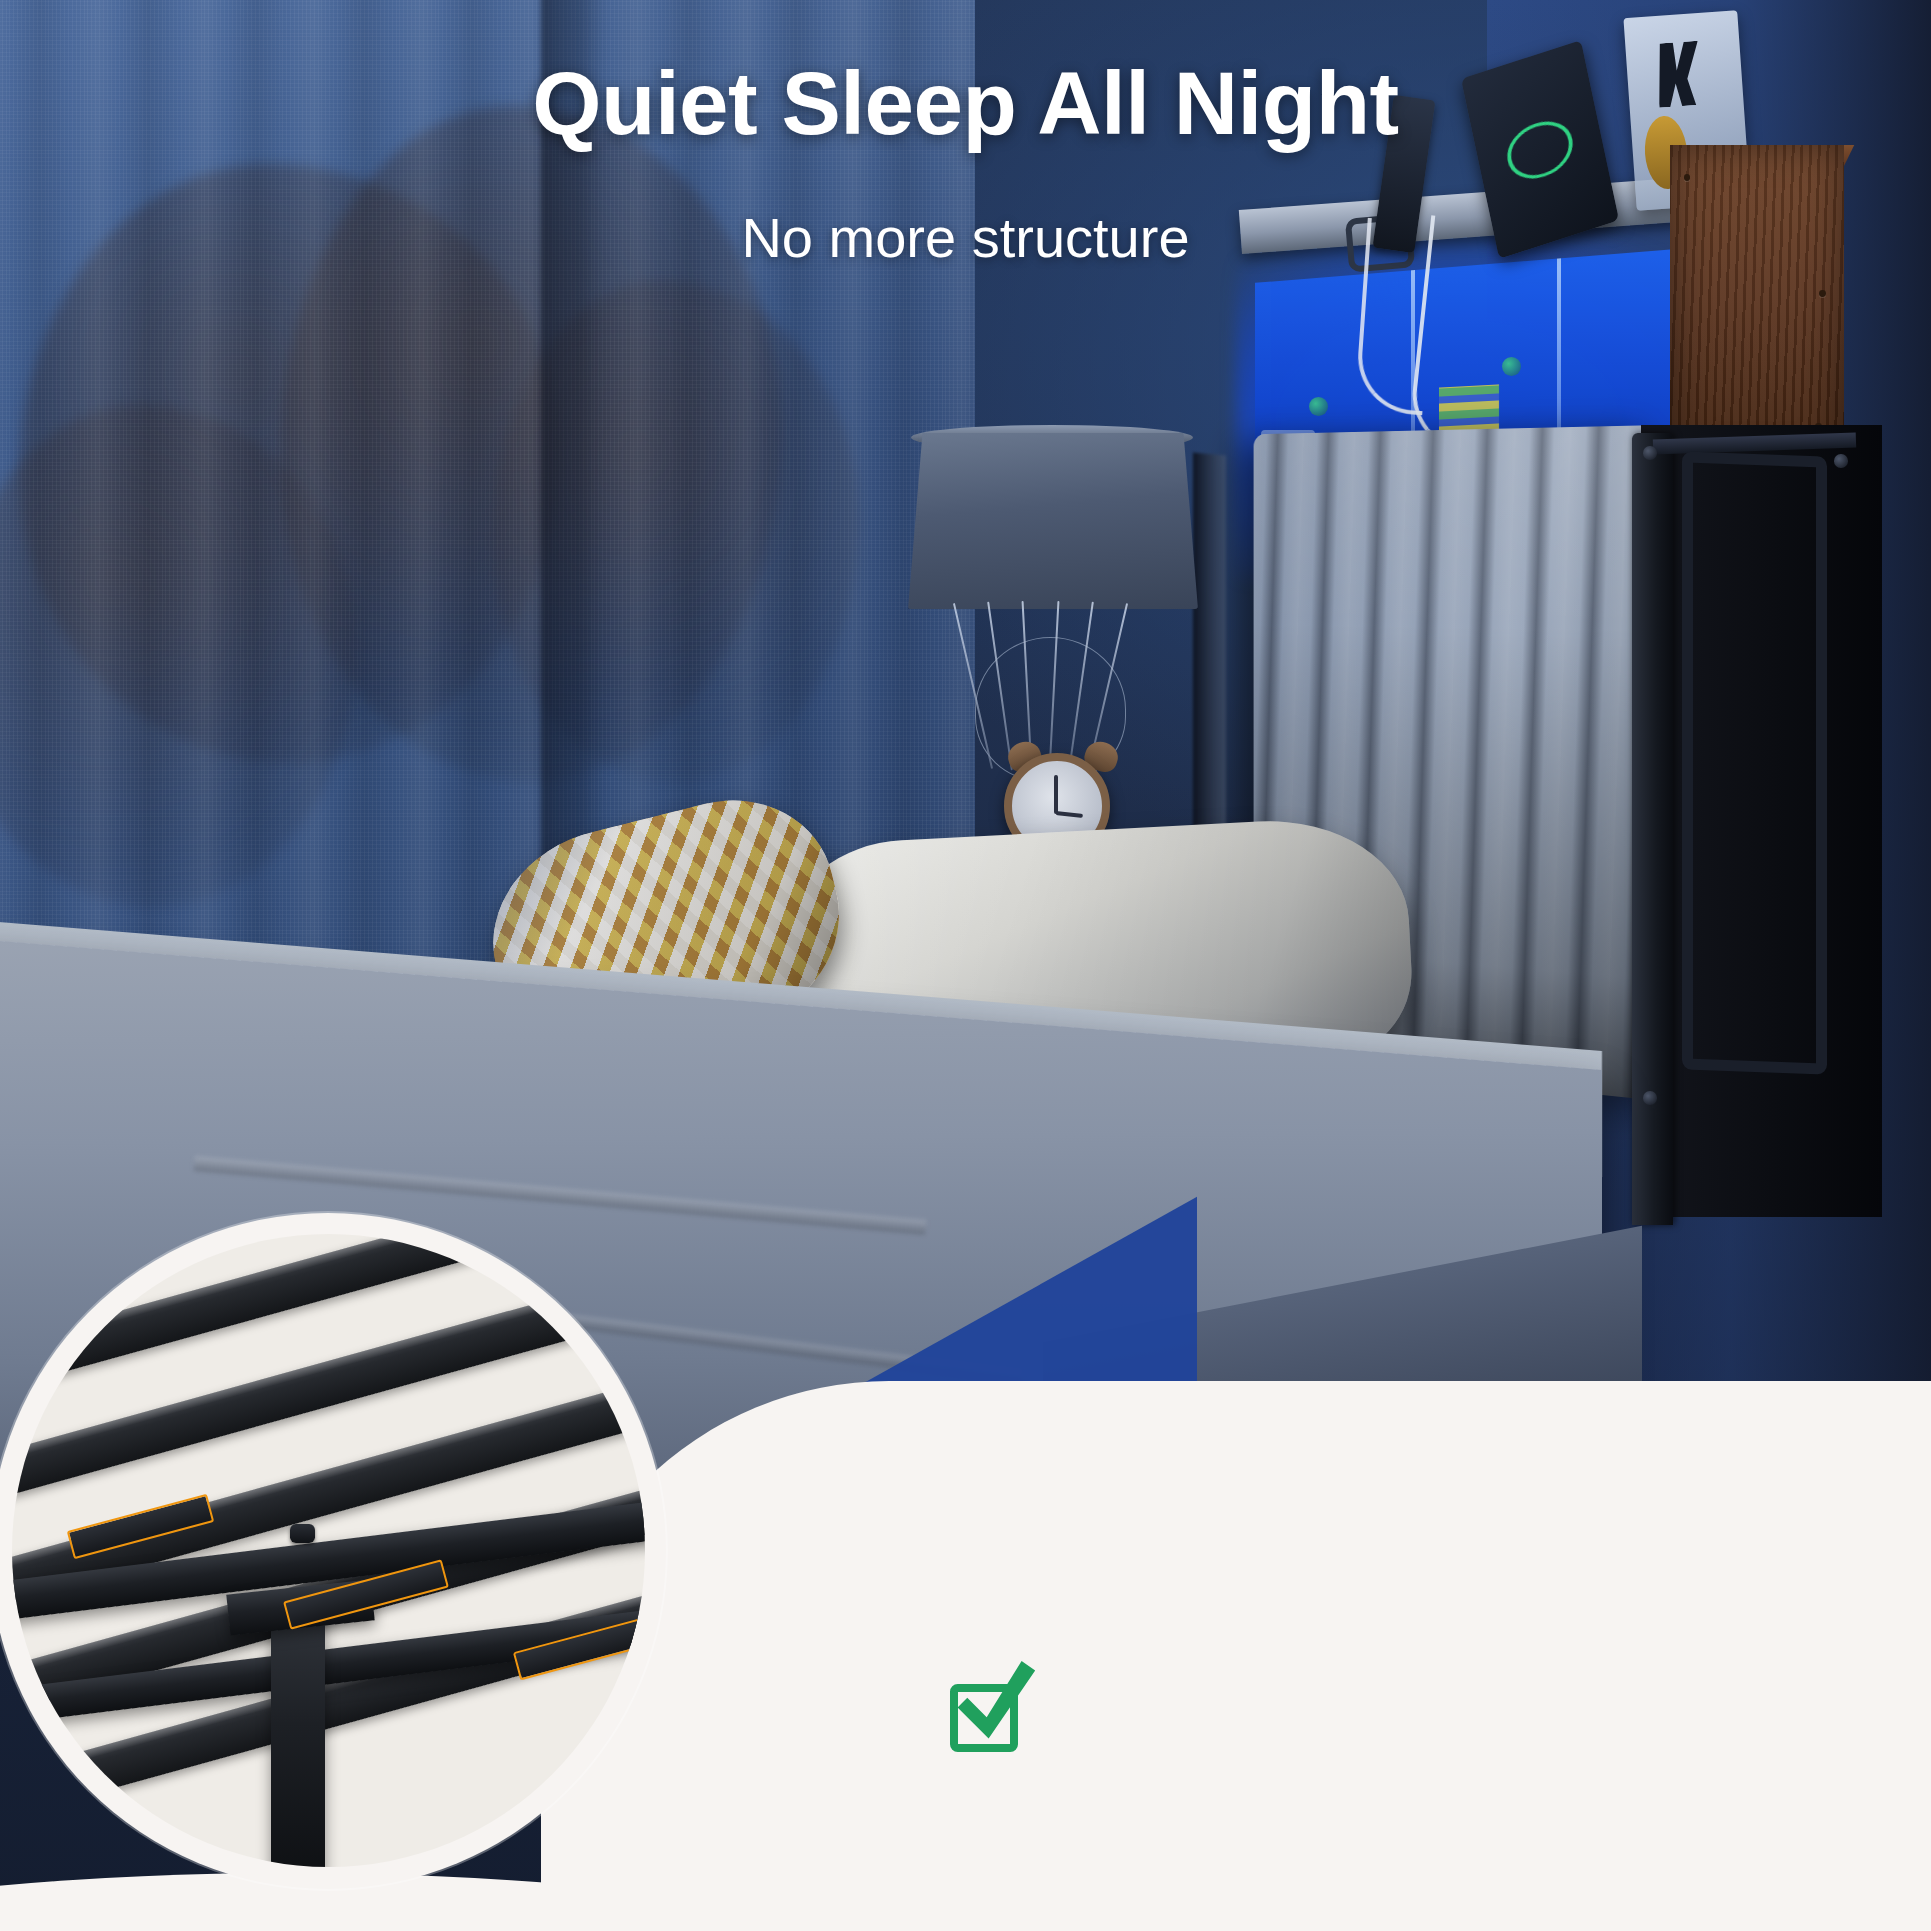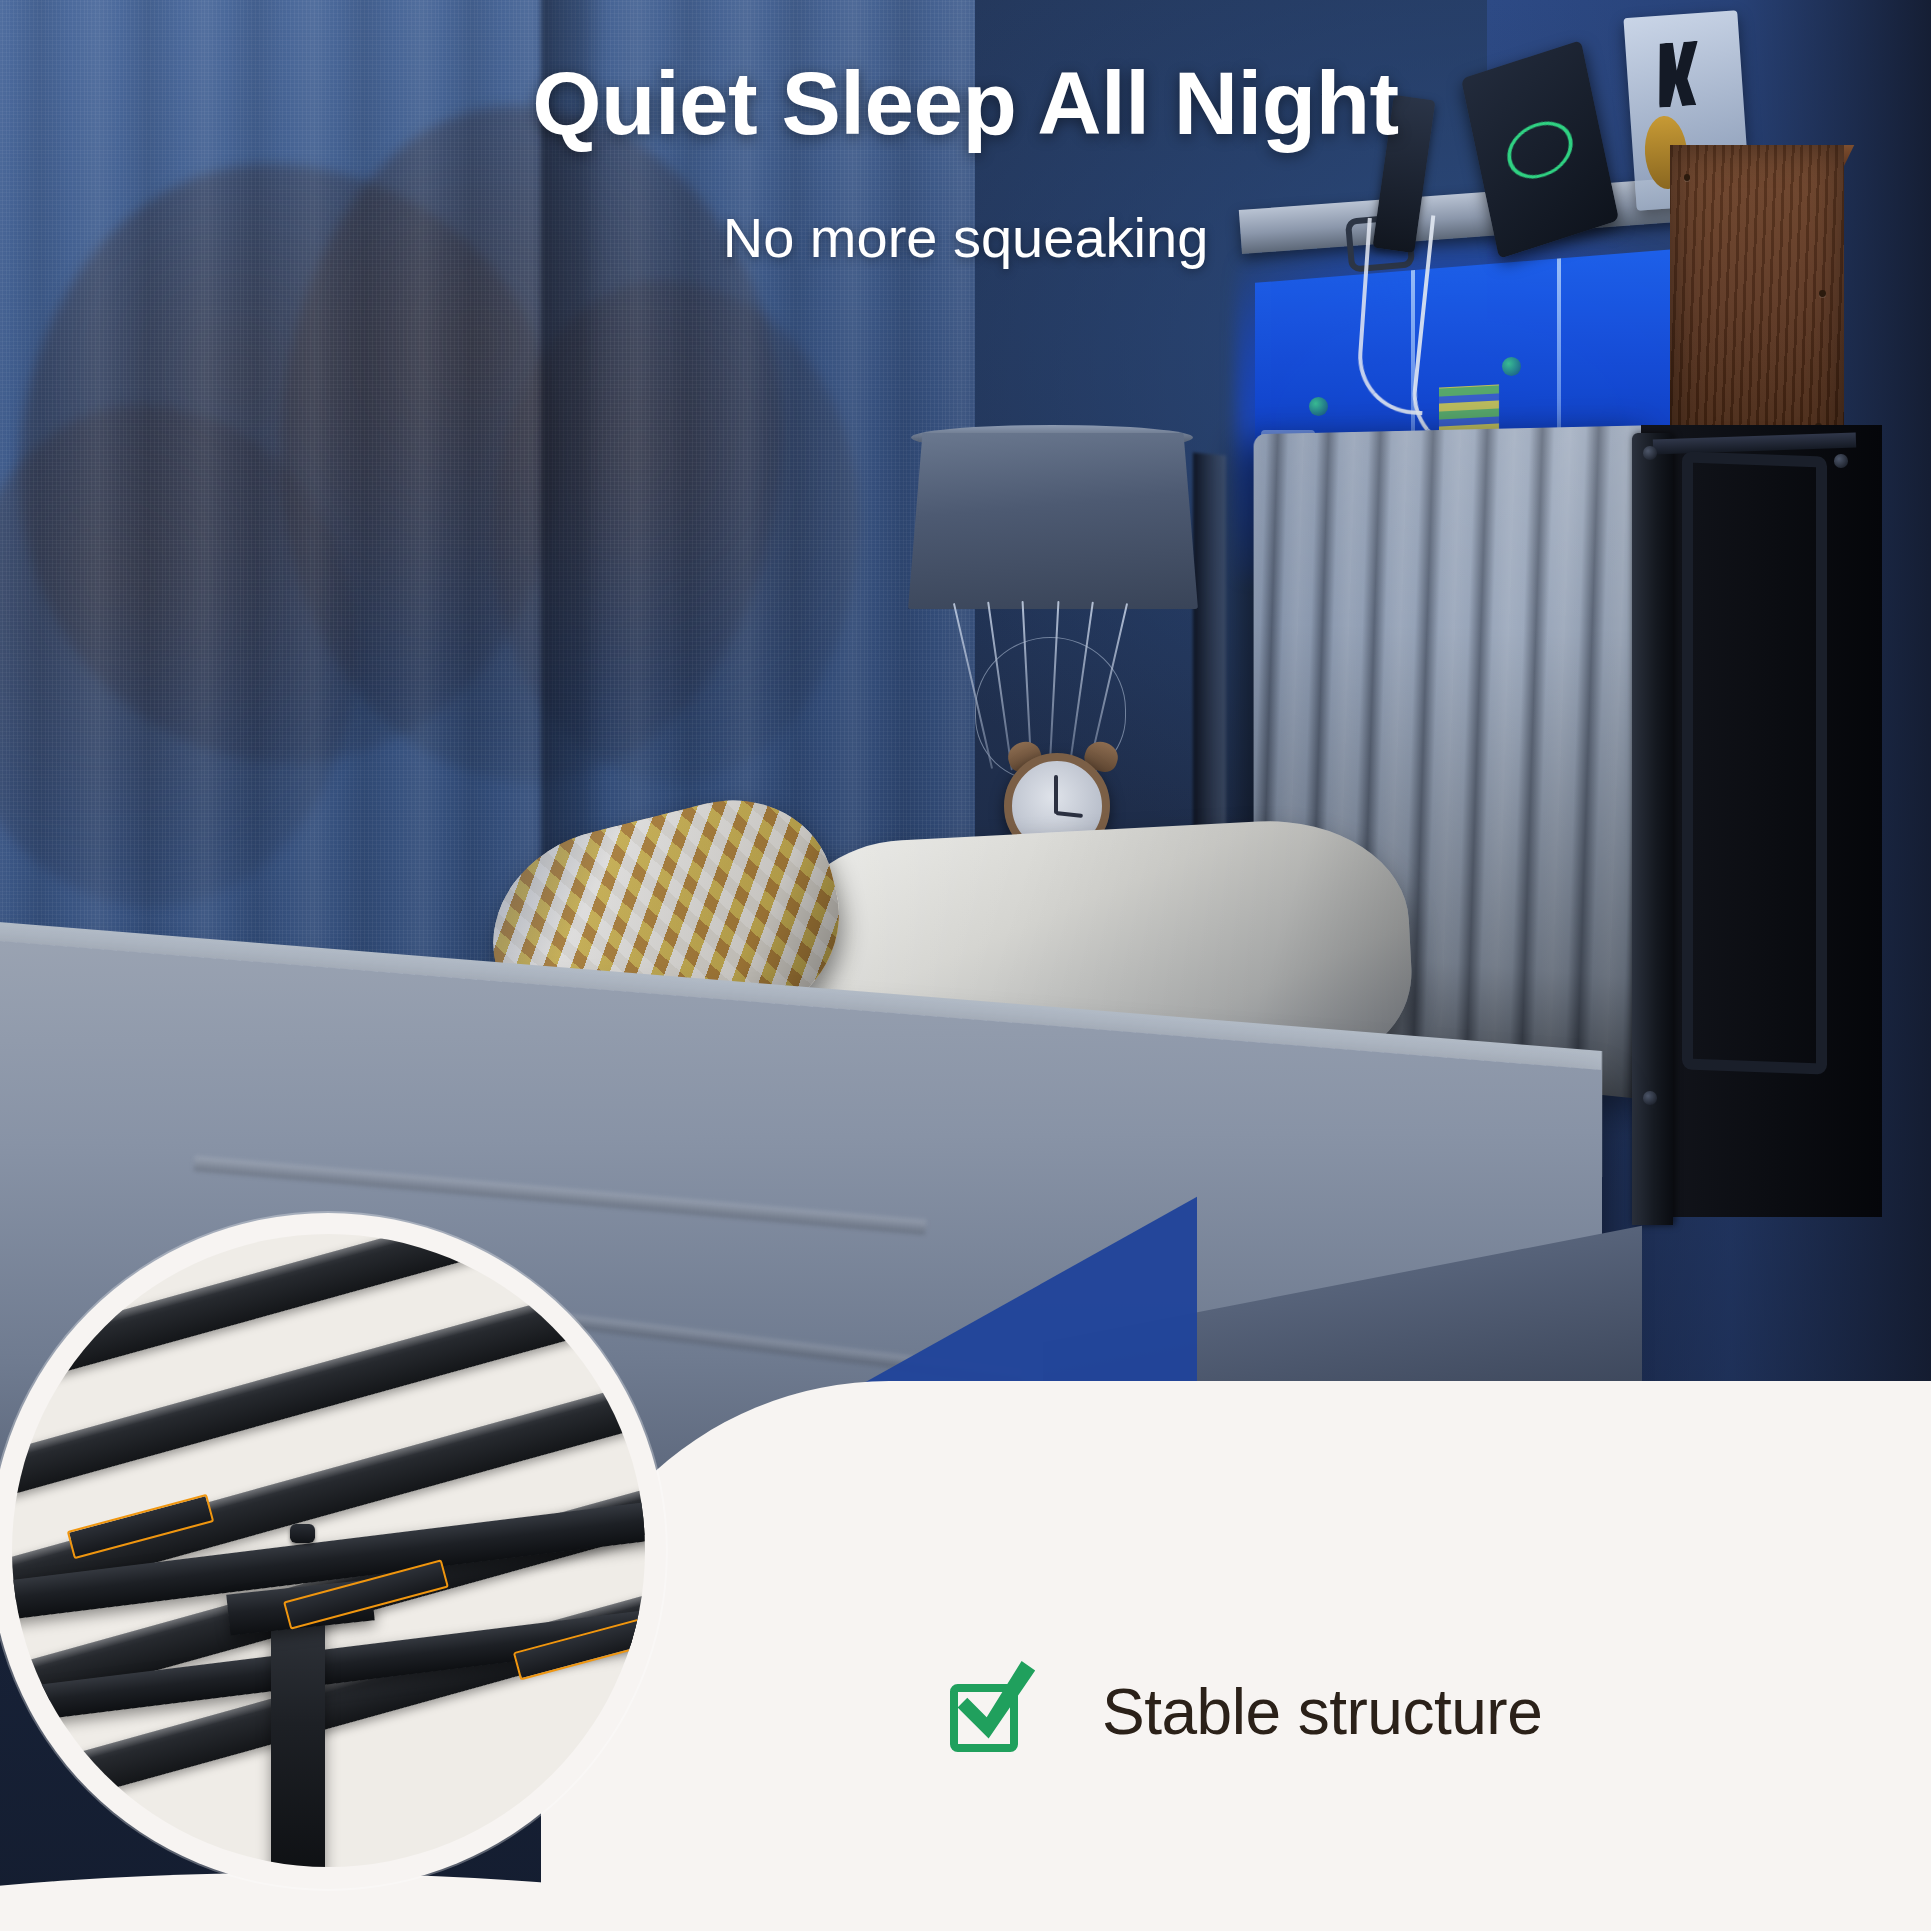--- a/index.html
+++ b/index.html
@@ -553,31 +553,30 @@
 
     <div class="foam" style="left:56px;  top:278px; width:145px; transform:rotate(-15deg);"></div>
     <div class="foam" style="left:272px; top:346px; width:164px; transform:rotate(-15deg);"></div>
     <div class="foam" style="left:502px; top:398px; width:154px; transform:rotate(-15deg);"></div>
 
     <div class="screw-head" style="left:278px; top:290px;"></div>
     <div class="inset-edge-glow"></div>
   </div>
 
   <div class="headline">Quiet Sleep All Night</div>
-  <div class="subhead">No more squeaking</div>
+  <div class="subhead">No more structure</div>
 
   <div class="features">
 
     <div class="feature">
       <span class="chk">
         <span class="chk-box"></span>
         <svg class="chk-tick" viewBox="0 0 100 100" aria-hidden="true">
           <path d="M14 52 L24 42 L44 62 L80 4 L94 14 L46 84 Z" fill="#20A05D"></path>
         </svg>
       </span>
-      <span class="feature-label">Stable structure</span>
     </div>
 
 
   </div>
 
 </div>
 
 
 </body></html>

